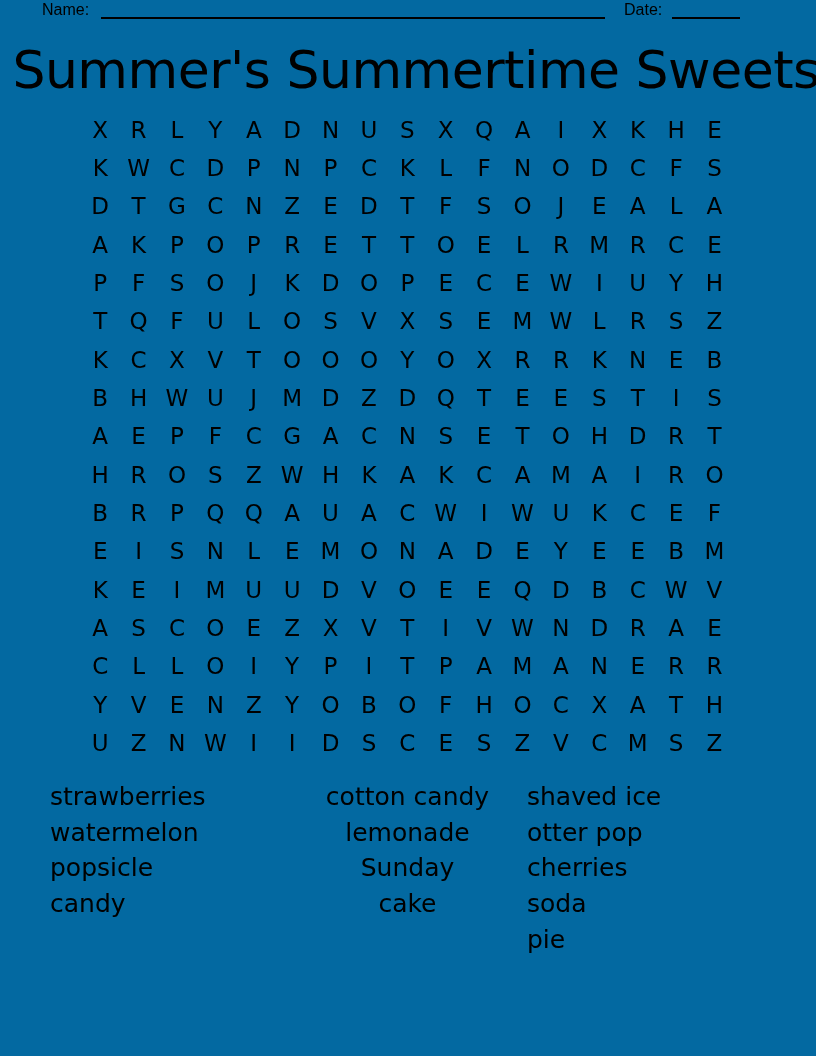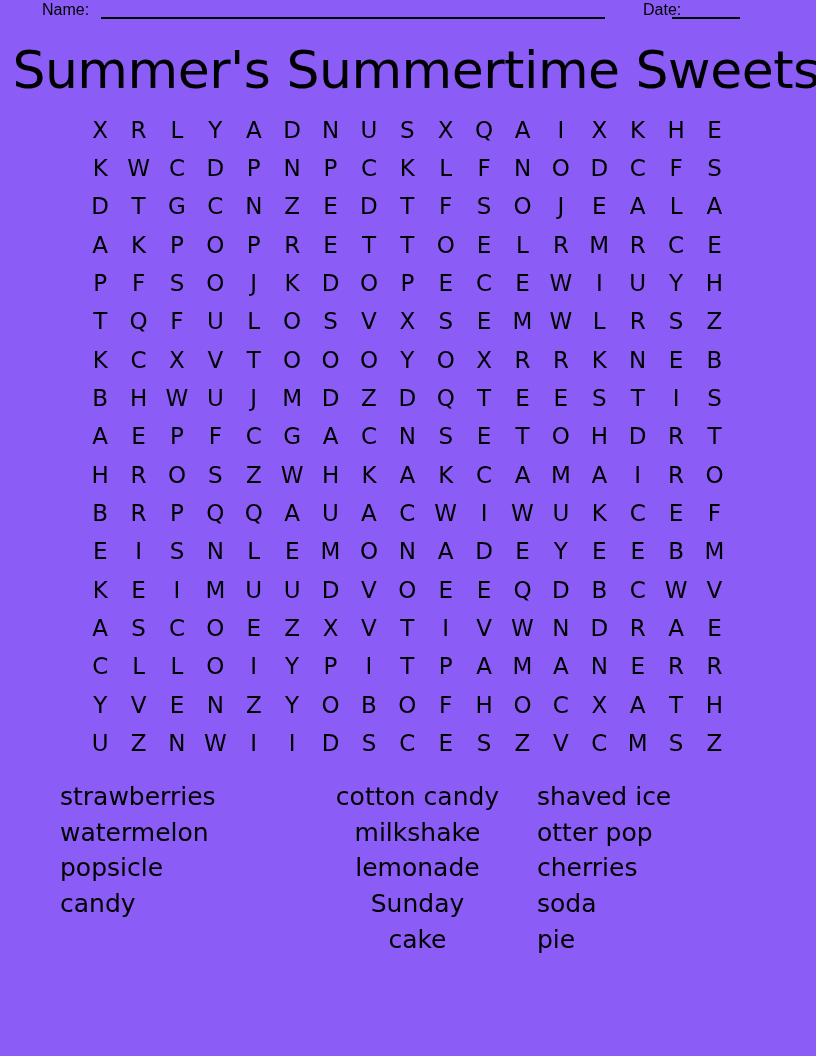--- a/index.html
+++ b/index.html
@@ -1,36 +1,36 @@
 <!DOCTYPE html>
 <html><head>
 <meta charset="utf-8">
 <style>
   * { margin: 0; padding: 0; box-sizing: border-box; }
   html, body { background: #ffffff; }
   .page {
     position: relative;
     width: 816px;
     height: 1056px;
-    background: #8b5cf6;
+    background: #0369a1;
     color: #000000;
     font-family: "DejaVu Sans", sans-serif;
     overflow: hidden;
   }
   
   .hdr-label {
     position: absolute;
     top: 1px;
     font-family: "Liberation Sans", sans-serif;
     font-size: 16px;
     color: #000000;
     white-space: nowrap;
   }
   .name-label { left: 42px; }
-  .date-label { left: 624px; margin-left: 19px; }
+  .date-label { left: 624px; }
   .fill-line {
     position: absolute;
     top: 17px;
     border-bottom: 2px solid #000000;
     height: 0;
   }
   .name-line { left: 101px; width: 504px; }
   .date-line { left: 672px; width: 68px; }
   
   .title {
@@ -58,21 +58,21 @@
     display: flex;
     align-items: center;
     justify-content: center;
     font-size: 23px;
     line-height: 1;
     color: #000000;
   }
   
   .word-list {
     position: absolute;
-    left: 60px;
+    left: 50px;
     top: 779px;
     display: flex;
     flex-direction: row;
   }
   .word-col { display: flex; flex-direction: column; }
   .word-col-1 { width: 238px; }
   .word-col-2 { width: 239px; align-items: center; }
   .word-item {
     font-size: 25px;
     line-height: 35.7px;
@@ -388,21 +388,20 @@
 
   <div class="word-list">
     <div class="word-col word-col-1">
         <div class="word-item">strawberries</div>
         <div class="word-item">watermelon</div>
         <div class="word-item">popsicle</div>
         <div class="word-item">candy</div>
       </div>
     <div class="word-col word-col-2">
         <div class="word-item">cotton candy</div>
-        <div class="word-item">milkshake</div>
         <div class="word-item">lemonade</div>
         <div class="word-item">Sunday</div>
         <div class="word-item">cake</div>
       </div>
     <div class="word-col word-col-3">
         <div class="word-item">shaved ice</div>
         <div class="word-item">otter pop</div>
         <div class="word-item">cherries</div>
         <div class="word-item">soda</div>
         <div class="word-item">pie</div>

